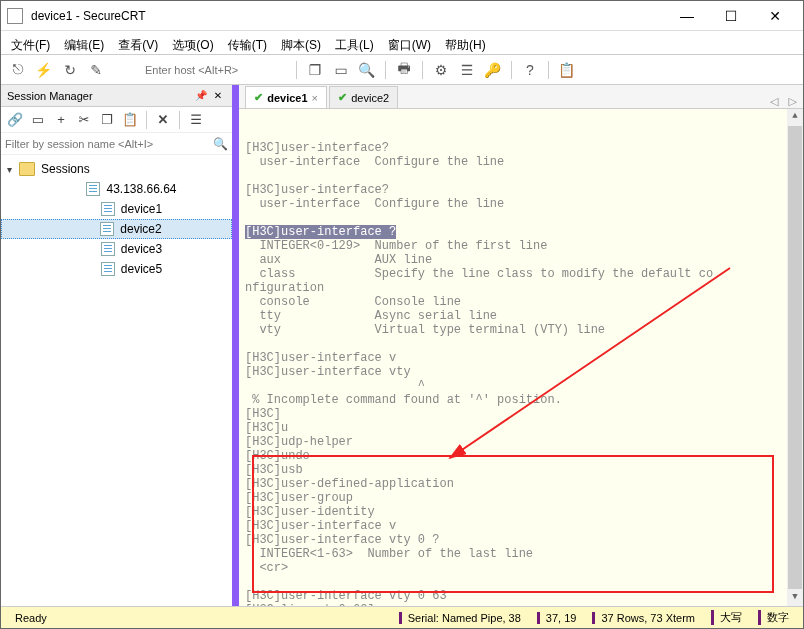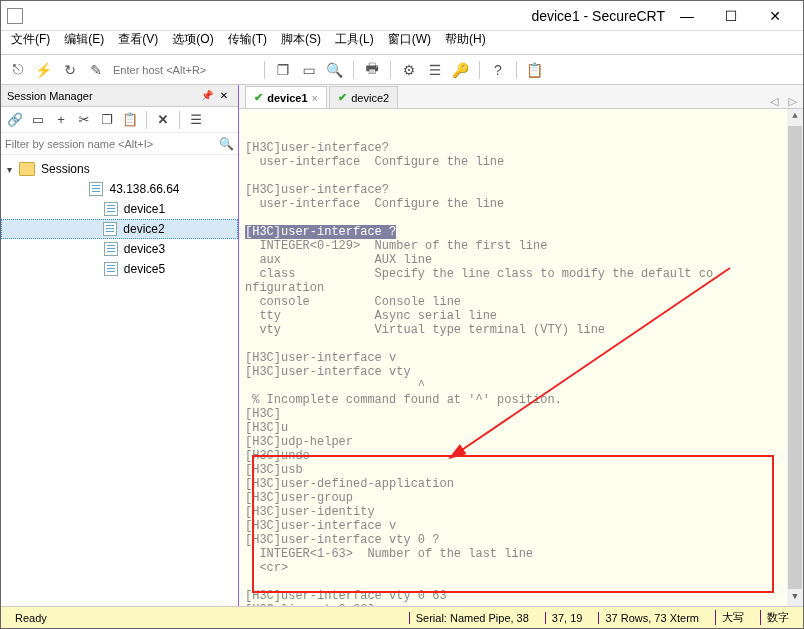--- a/index.html
+++ b/index.html
@@ -1,28 +1,28 @@
 <!DOCTYPE html>
 <html><head>
 <meta charset="utf-8">
 <style>
 * { box-sizing: border-box; margin: 0; padding: 0; }
 body { font-family: "Segoe UI", Tahoma, sans-serif; font-size: 12px; background: #f0f0f0; width: 804px; height: 629px; overflow: hidden; display: flex; flex-direction: column; border: 1px solid #666; }
 .titlebar { height: 30px; background: #fff; display: flex; align-items: center; padding: 0 6px; border-bottom: 1px solid #ddd; }
 .titlebar .icon { width: 16px; height: 16px; border: 1px solid #888; margin-right: 8px; }
-.titlebar .title { flex: 1; font-size: 14px; text-align: right; }
+.titlebar .title { flex: 1; font-size: 12px; }
 .titlebar .btn { width: 44px; height: 28px; display: flex; align-items: center; justify-content: center; font-size: 14px; cursor: pointer; }
-.menubar { height: 24px; background: #fff; display: flex; align-items: flex-start; padding: 0 10px; gap: 14px; border-bottom: 1px solid #ccc; font-size: 12px; }
+.menubar { height: 24px; background: #fff; display: flex; align-items: flex-end; padding: 0 10px; gap: 14px; border-bottom: 1px solid #ccc; font-size: 12px; }
 .menubar span { cursor: pointer; }
 .toolbar { height: 30px; background: #fff; display: flex; align-items: center; padding: 0 6px; gap: 4px; border-bottom: 1px solid #ccc; }
 .tb-icon { width: 22px; height: 22px; display: flex; align-items: center; justify-content: center; cursor: pointer; color: #555; font-size: 14px; }
 .tb-sep { width: 1px; height: 18px; background: #ccc; margin: 0 3px; }
-.tb-input { border: none; flex: 0 0 120px; font-size: 11px; color: #888; padding: 2px; }
+.tb-input { border: none; flex: 0 0 120px; font-size: 11px; color: #888; padding: 2px; margin-left: 32px; }
 .main { flex: 1; display: flex; min-height: 0; }
-.sidebar { width: 238px; background: #fff; display: flex; flex-direction: column; border-right: 1px solid #8b5cf6; }
+.sidebar { width: 238px; background: #fff; display: flex; flex-direction: column; border-right: 7px solid #8b5cf6; }
 .panel-header { height: 22px; background: #eee; display: flex; align-items: center; padding: 0 6px; font-size: 11px; border-bottom: 1px solid #ccc; }
 .panel-header .spacer { flex: 1; }
 .panel-header .pin, .panel-header .x { width: 16px; text-align: center; cursor: pointer; font-size: 10px; }
 .session-toolbar { height: 26px; display: flex; align-items: center; padding: 0 4px; gap: 3px; border-bottom: 1px solid #eee; }
 .st-btn { width: 20px; height: 20px; display: flex; align-items: center; justify-content: center; cursor: pointer; font-size: 13px; color: #444; }
 .filter { height: 22px; display: flex; align-items: center; padding: 0 4px; border-bottom: 1px solid #eee; }
 .filter input { border: none; flex: 1; font-size: 11px; color: #888; }
 .filter .mag { font-size: 12px; color: #888; }
 .tree { flex: 1; overflow: auto; padding: 4px 0; font-size: 12px; }
 .tree-row { display: flex; align-items: center; height: 20px; padding-left: 6px; cursor: pointer; }
@@ -41,21 +41,21 @@
 .tabs .nav { margin-left: auto; color: #888; display: flex; gap: 10px; font-size: 11px; }
 .terminal { flex: 1; background: #fffff0; font-family: "Courier New", monospace; font-size: 12px; color: #888; padding: 4px 0 4px 6px; position: relative; overflow: hidden; white-space: pre; line-height: 14px; }
 .terminal .line { white-space: pre; }
 .highlight { background: #8080a0; color: #fff; }
 .scrollbar { position: absolute; right: 0; top: 0; width: 16px; height: 100%; background: #f0f0f0; display: flex; flex-direction: column; }
 .scroll-btn { height: 16px; text-align: center; font-size: 9px; color: #666; cursor: pointer; }
 .scroll-thumb { flex: 1; background: #ccc; margin: 1px; cursor: pointer; }
 .annotation-box { position: absolute; border: 2px solid #e22; pointer-events: none; }
 .annotation-arrow { position: absolute; pointer-events: none; }
 .statusbar { height: 22px; background: #fef9c3; display: flex; align-items: center; padding: 0 8px; border-top: 1px solid #ccc; font-size: 11px; gap: 10px; }
-.statusbar .seg { padding: 0 6px; border-left: 1px solid #701a75; }
+.statusbar .seg { padding: 0 6px; border-left: 3px solid #701a75; }
 .statusbar .seg:first-child { border-left: none; flex: 1; }
 </style>
 </head>
 <body>
 
 <div class="titlebar">
   <div class="icon"></div>
   <div class="title">device1 - SecureCRT</div>
   <div class="btn">—</div>
   <div class="btn">☐</div>

